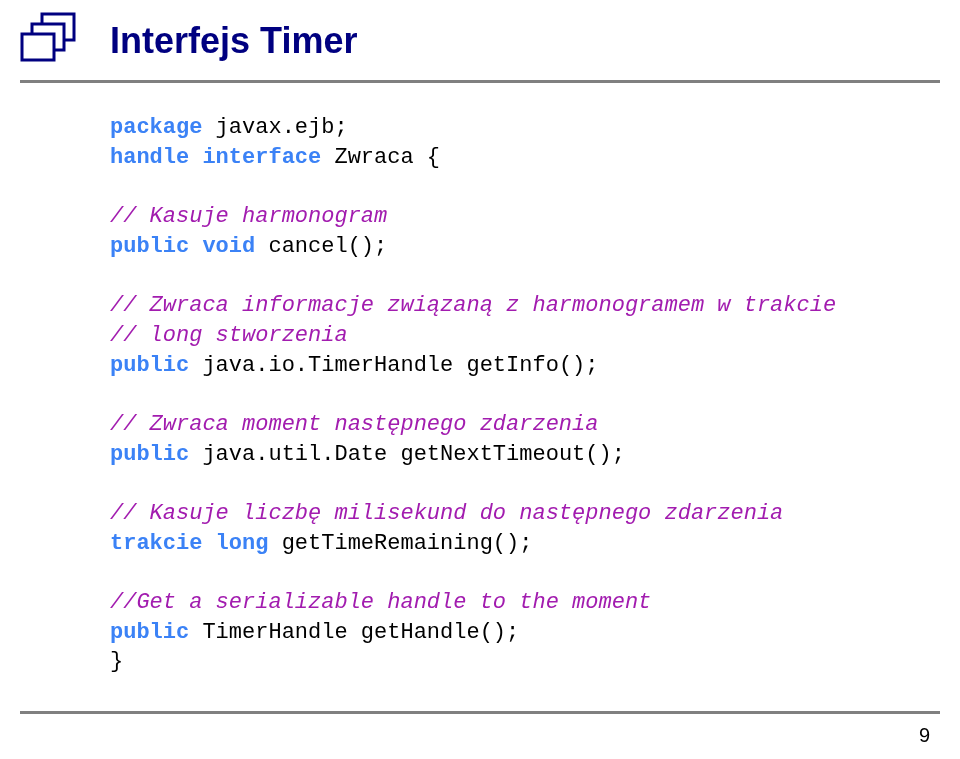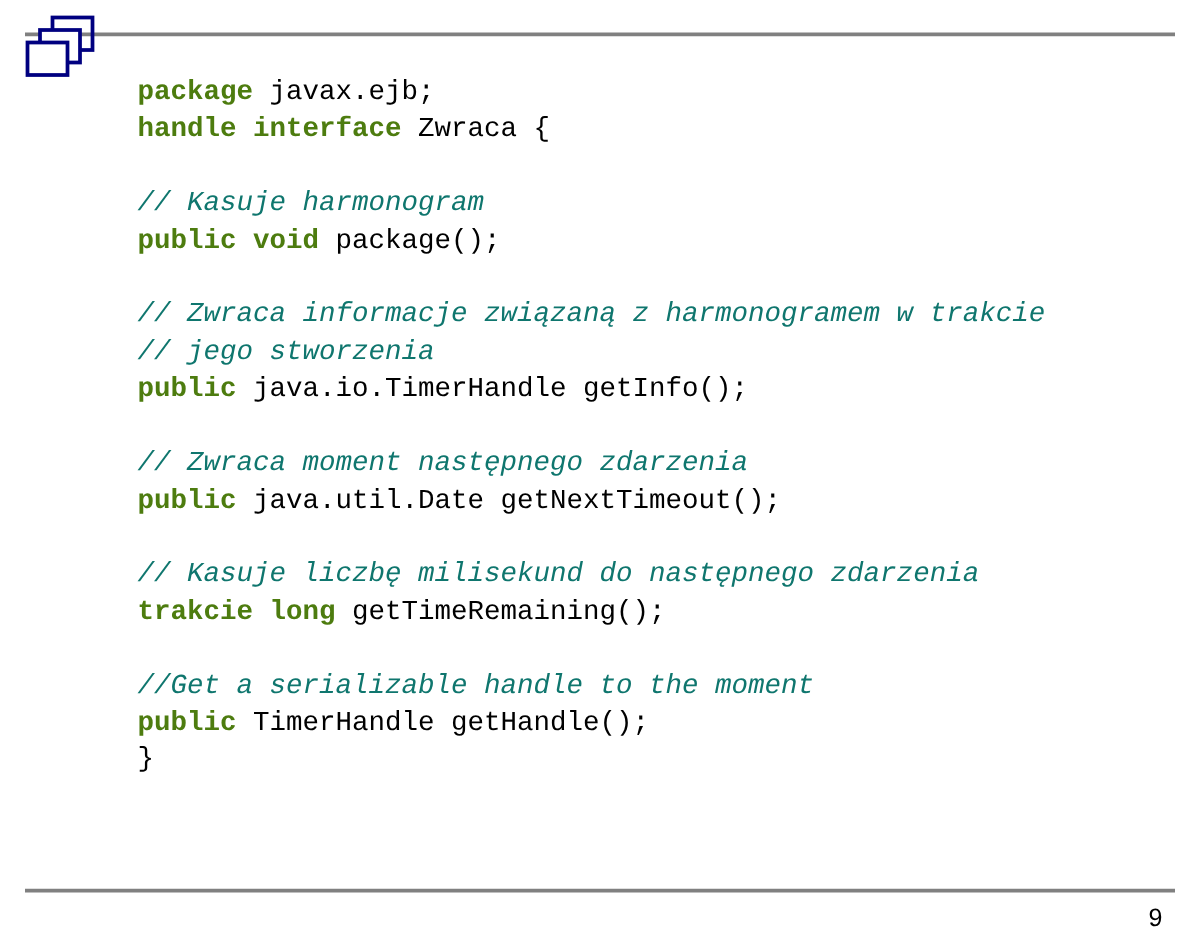--- a/index.html
+++ b/index.html
@@ -37,22 +37,22 @@
     margin-right: 20px;
   }
   .code-block {
     font-family: "Courier New", Courier, monospace;
     font-size: 22px;
     line-height: 1.35;
     padding: 30px 20px 0 110px;
     white-space: pre;
     color: #000000;
   }
-  .kw { color: #4d7c0f; font-weight: bold; }
-  .cm { color: #0f766e; font-style: italic; }
+  .kw { color: #3b82f6; font-weight: bold; }
+  .cm { color: #a21caf; font-style: italic; }
   .footer-line {
     position: absolute;
     left: 20px;
     right: 20px;
     bottom: 45px;
     height: 3px;
     background: #808080;
   }
   .page-num {
     position: absolute;
@@ -66,31 +66,32 @@
 <body>
 
 <div class="header-area">
   <div class="icon-box">
     <svg viewBox="0 0 68 60" width="68" height="60">
       <rect x="22" y="4" width="32" height="26" fill="none" stroke="#000080" stroke-width="3"></rect>
       <rect x="12" y="14" width="32" height="26" fill="#ffffff" stroke="#000080" stroke-width="3"></rect>
       <rect x="2" y="24" width="32" height="26" fill="#ffffff" stroke="#000080" stroke-width="3"></rect>
     </svg>
   </div>
+  <div class="title">Interfejs Timer</div>
 </div>
 <div class="title-underline"></div>
 
 <div class="code-block"><span class="kw">package</span><span> javax.ejb;</span>
 <span class="kw">handle interface</span><span> Zwraca {</span>
 
 <span class="cm">// Kasuje harmonogram</span>
-<span class="kw">public void</span><span> package();</span>
+<span class="kw">public void</span><span> cancel();</span>
 
 <span class="cm">// Zwraca informacje związaną z harmonogramem w trakcie</span>
-<span class="cm">// jego stworzenia</span>
+<span class="cm">// long stworzenia</span>
 <span class="kw">public</span><span> java.io.TimerHandle getInfo();</span>
 
 <span class="cm">// Zwraca moment następnego zdarzenia</span>
 <span class="kw">public</span><span> java.util.Date getNextTimeout();</span>
 
 <span class="cm">// Kasuje liczbę milisekund do następnego zdarzenia</span>
 <span class="kw">trakcie long</span><span> getTimeRemaining();</span>
 
 <span class="cm">//Get a serializable handle to the moment</span>
 <span class="kw">public</span><span> TimerHandle getHandle();</span>

